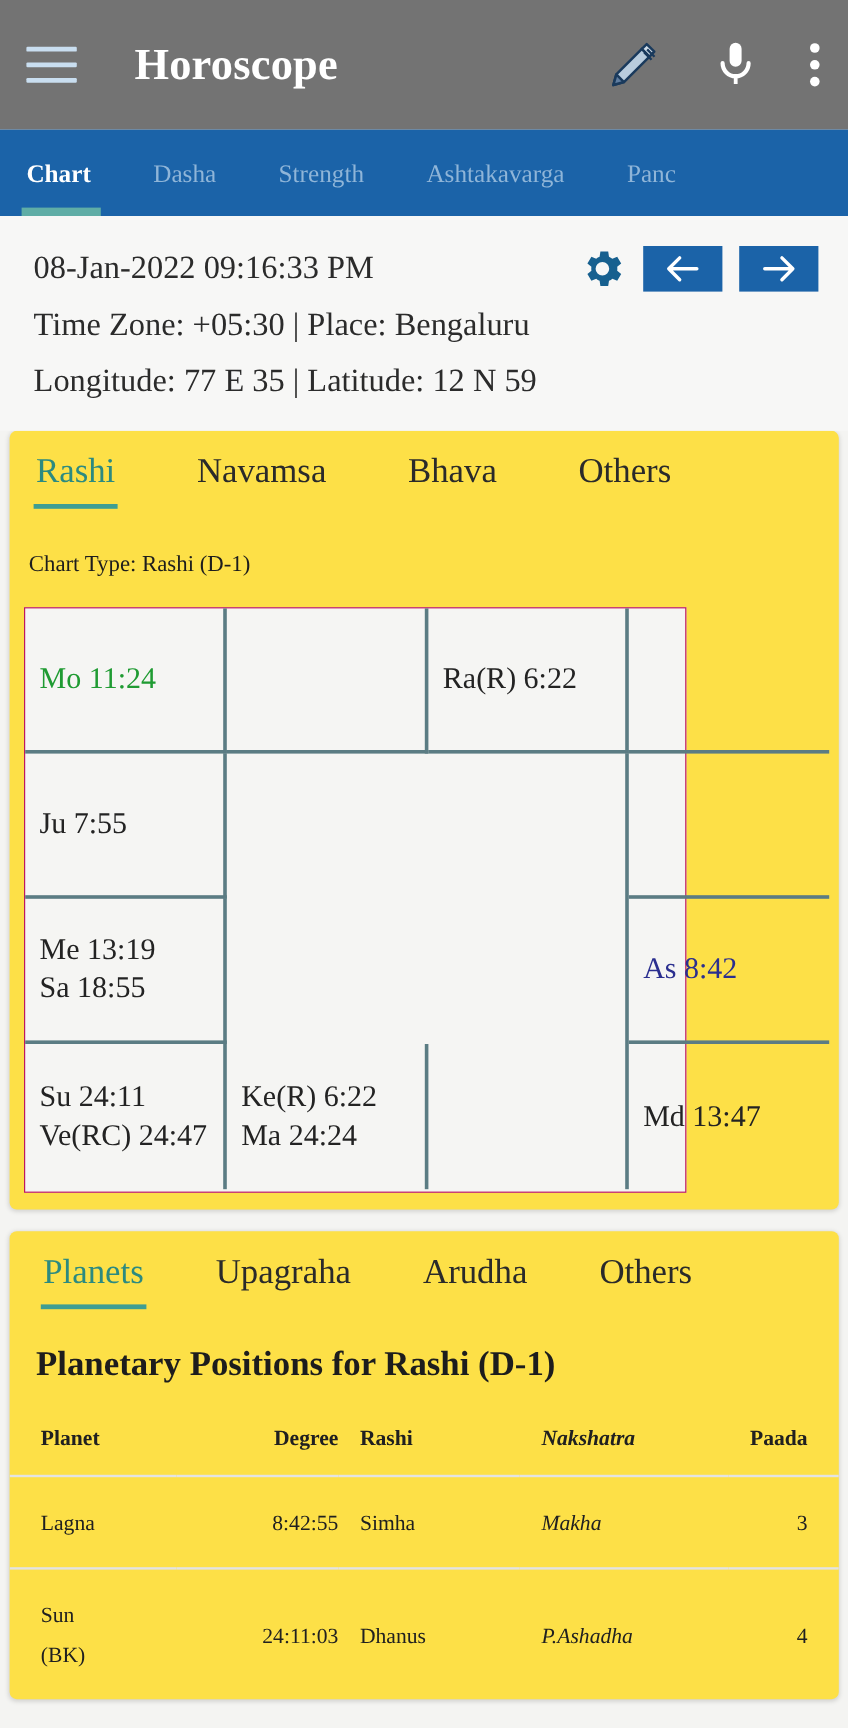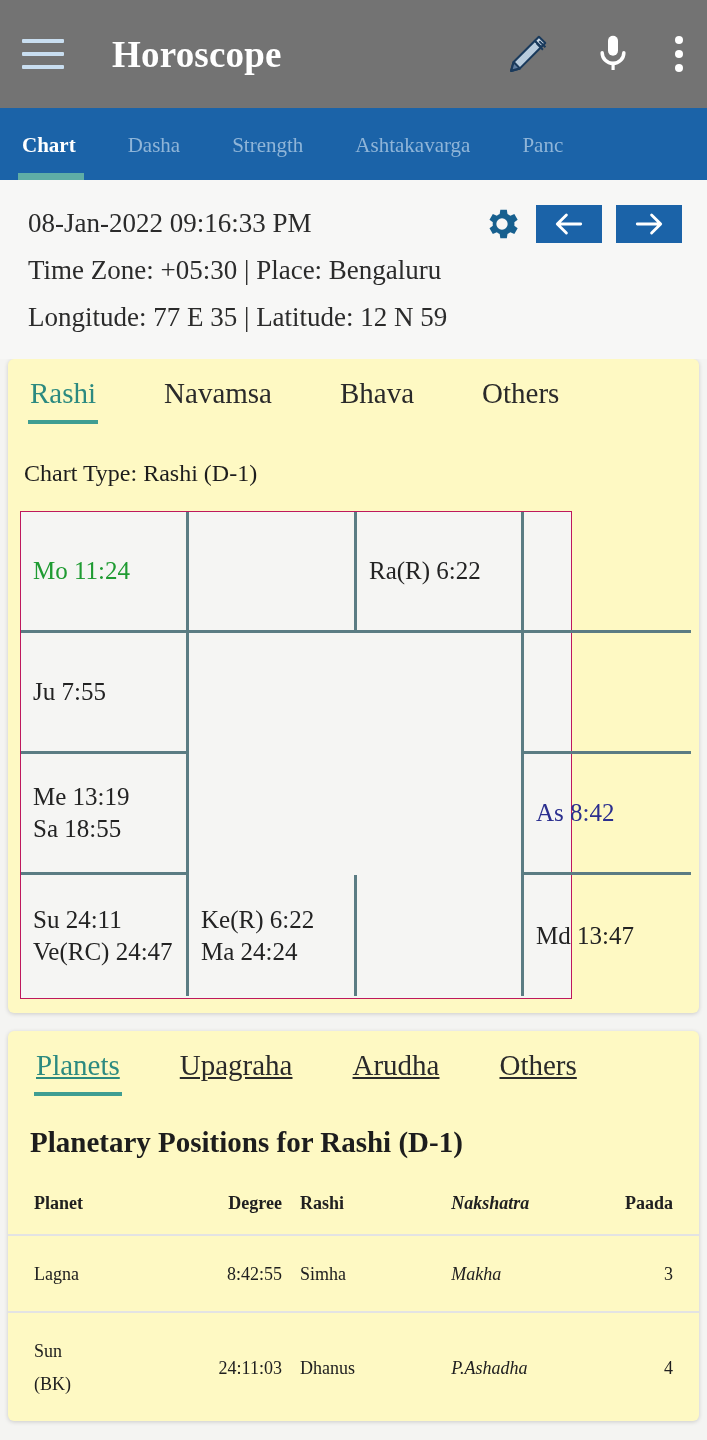--- a/index.html
+++ b/index.html
@@ -110,21 +110,21 @@
   .navbtn {
     width: 66px; height: 38px;
     background: #1b63a8;
     display: flex; align-items: center; justify-content: center;
     cursor: pointer;
   }
   .navbtn svg { display: block; }
 
   
   .card {
-    background: #fef9c3;
+    background: #fde047;
     margin: 0 8px;
     border-radius: 6px;
     box-shadow: 0 1px 4px rgba(0,0,0,0.17);
     overflow: hidden;
   }
   .card + .card { margin-top: 18px; }
 
   .subtabs {
     display: flex;
     align-items: flex-end;
@@ -144,25 +144,25 @@
   .subtab.active { color: #2c8a80; }
   .subtab.active::after {
     content: "";
     position: absolute;
     left: -2px; right: -2px; bottom: 0;
     height: 4px;
     background: #3f9e92;
   }
   .subtabs.chart-tabs .subtab { margin-left: 34px; margin-right: 34px; }
   .subtabs.chart-tabs .subtab:first-child { margin-left: 22px; }
-  .subtabs.planet-tabs .subtab { margin-left: 30px; margin-right: 30px; text-decoration: underline; }
+  .subtabs.planet-tabs .subtab { margin-left: 30px; margin-right: 30px; }
   .subtabs.planet-tabs .subtab:first-child { margin-left: 28px; }
 
   .chart-type {
-    font-size: 24px;
+    font-size: 19px;
     color: #1d1d1d;
     padding: 36px 0 24px 16px;
   }
 
   
   .kundali {
     margin: 0 12px 14px 12px;
     border: 1px solid #be185d;
     background: #f5f5f3;
     display: grid;

